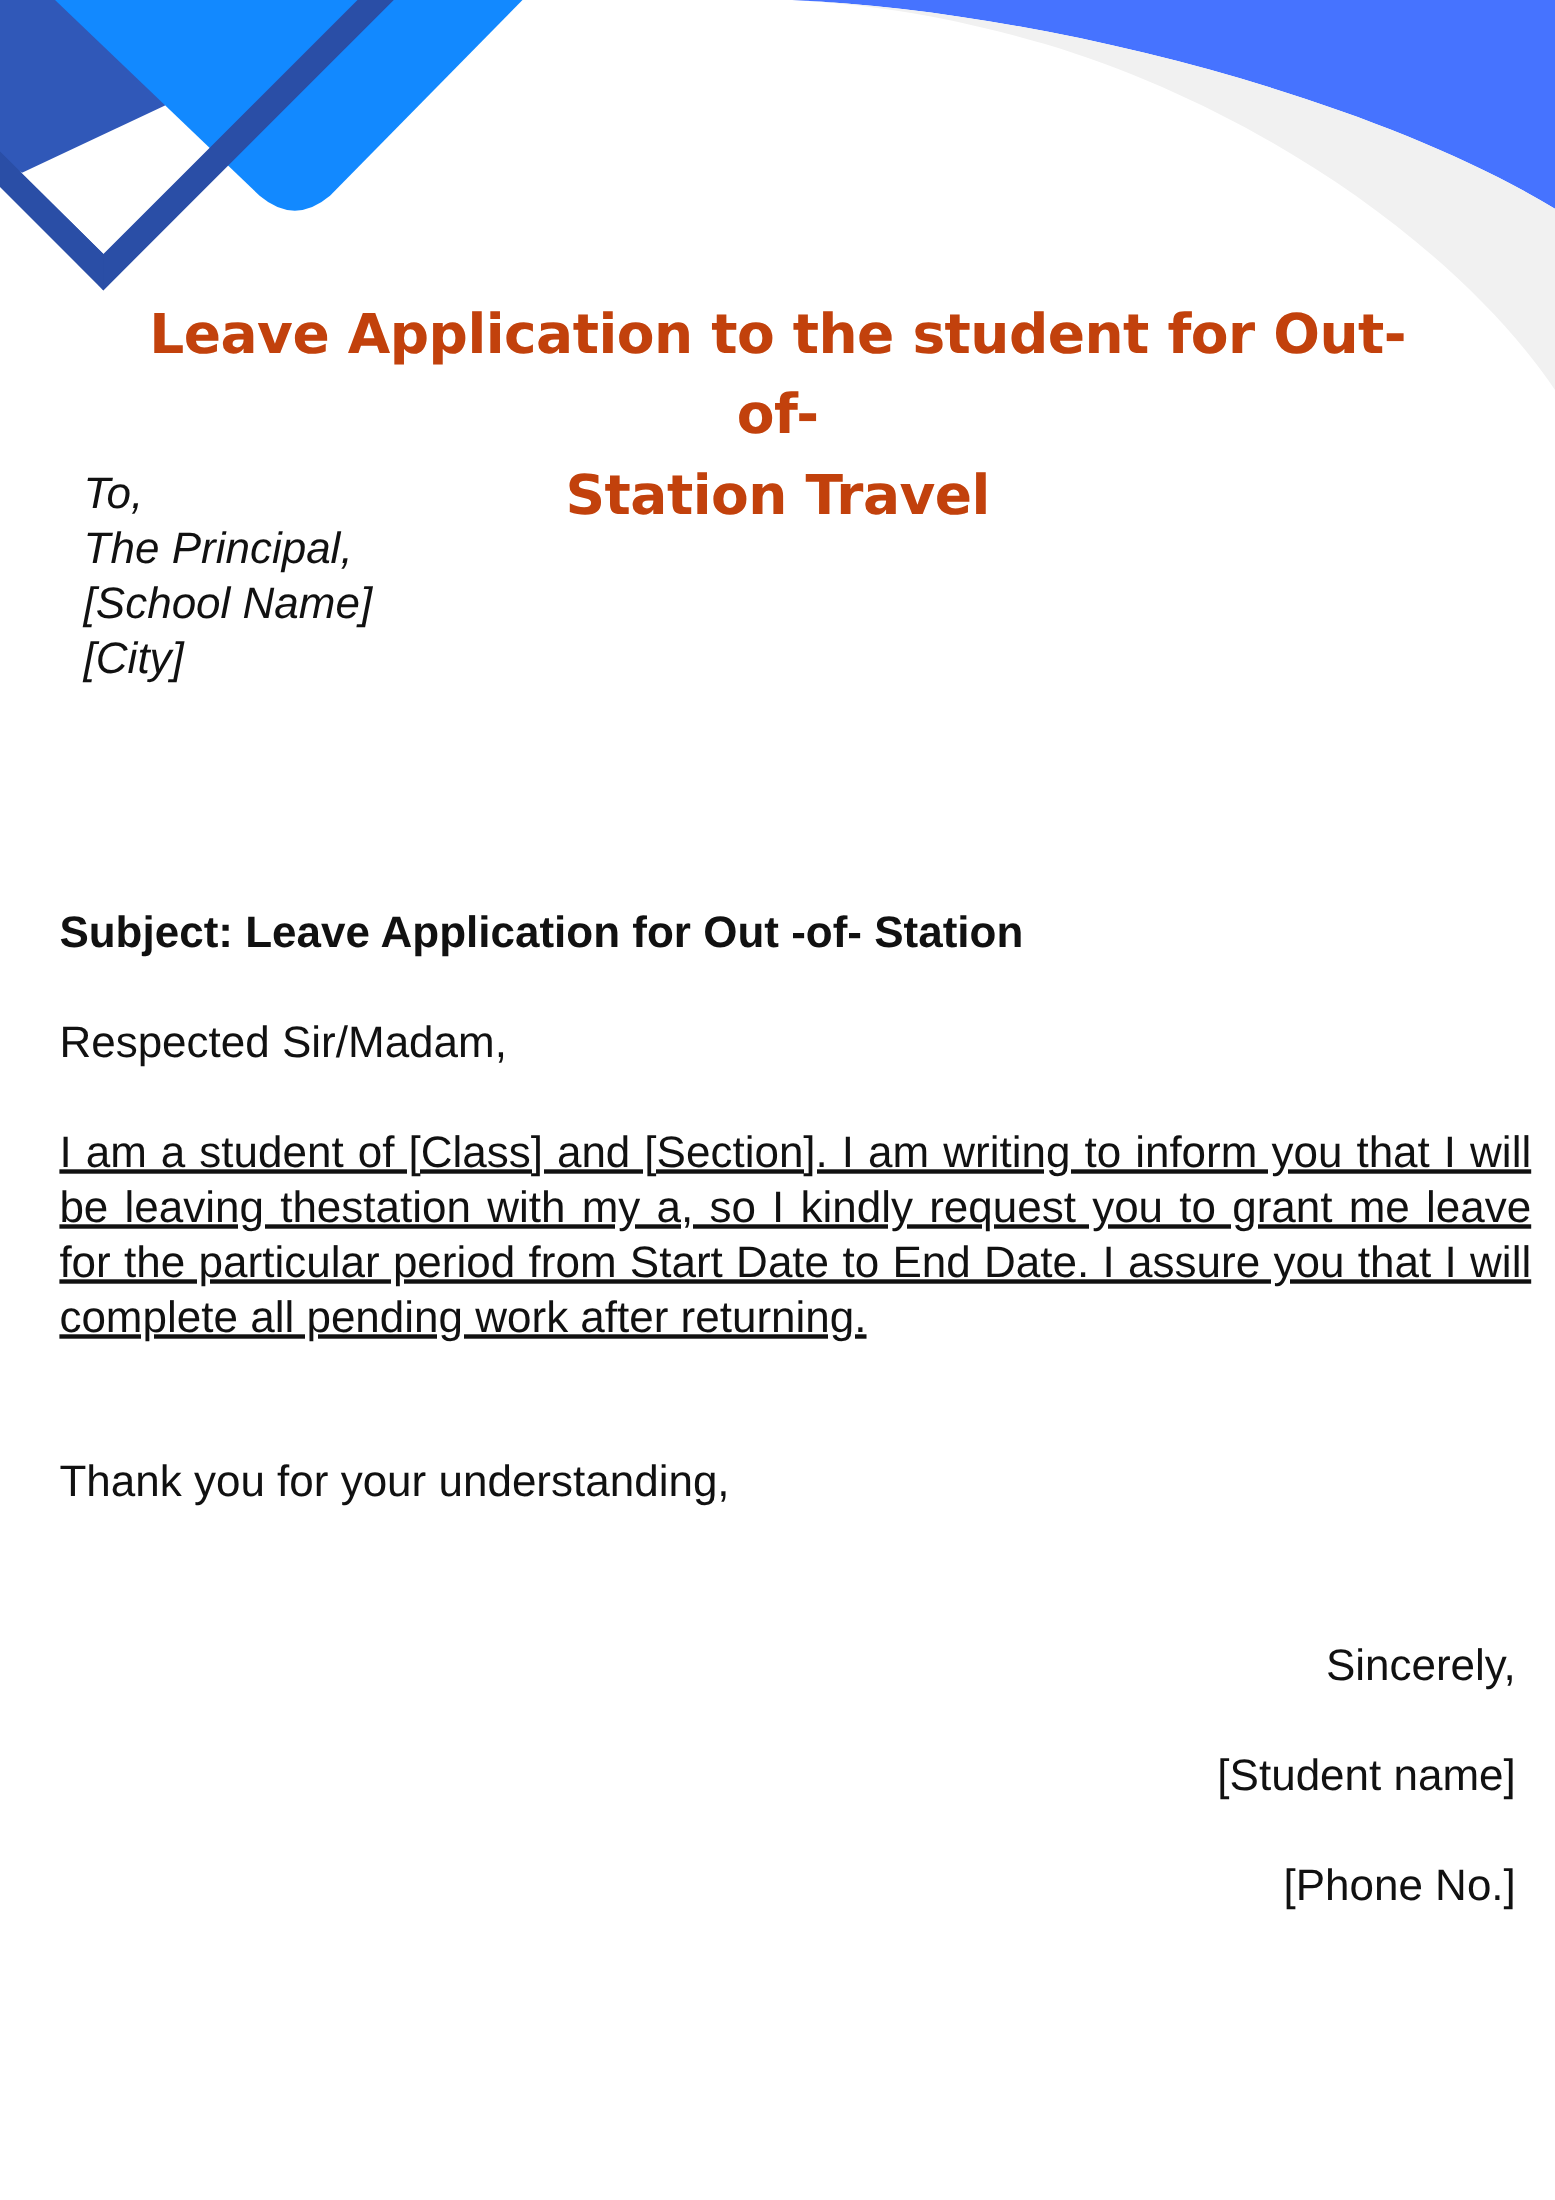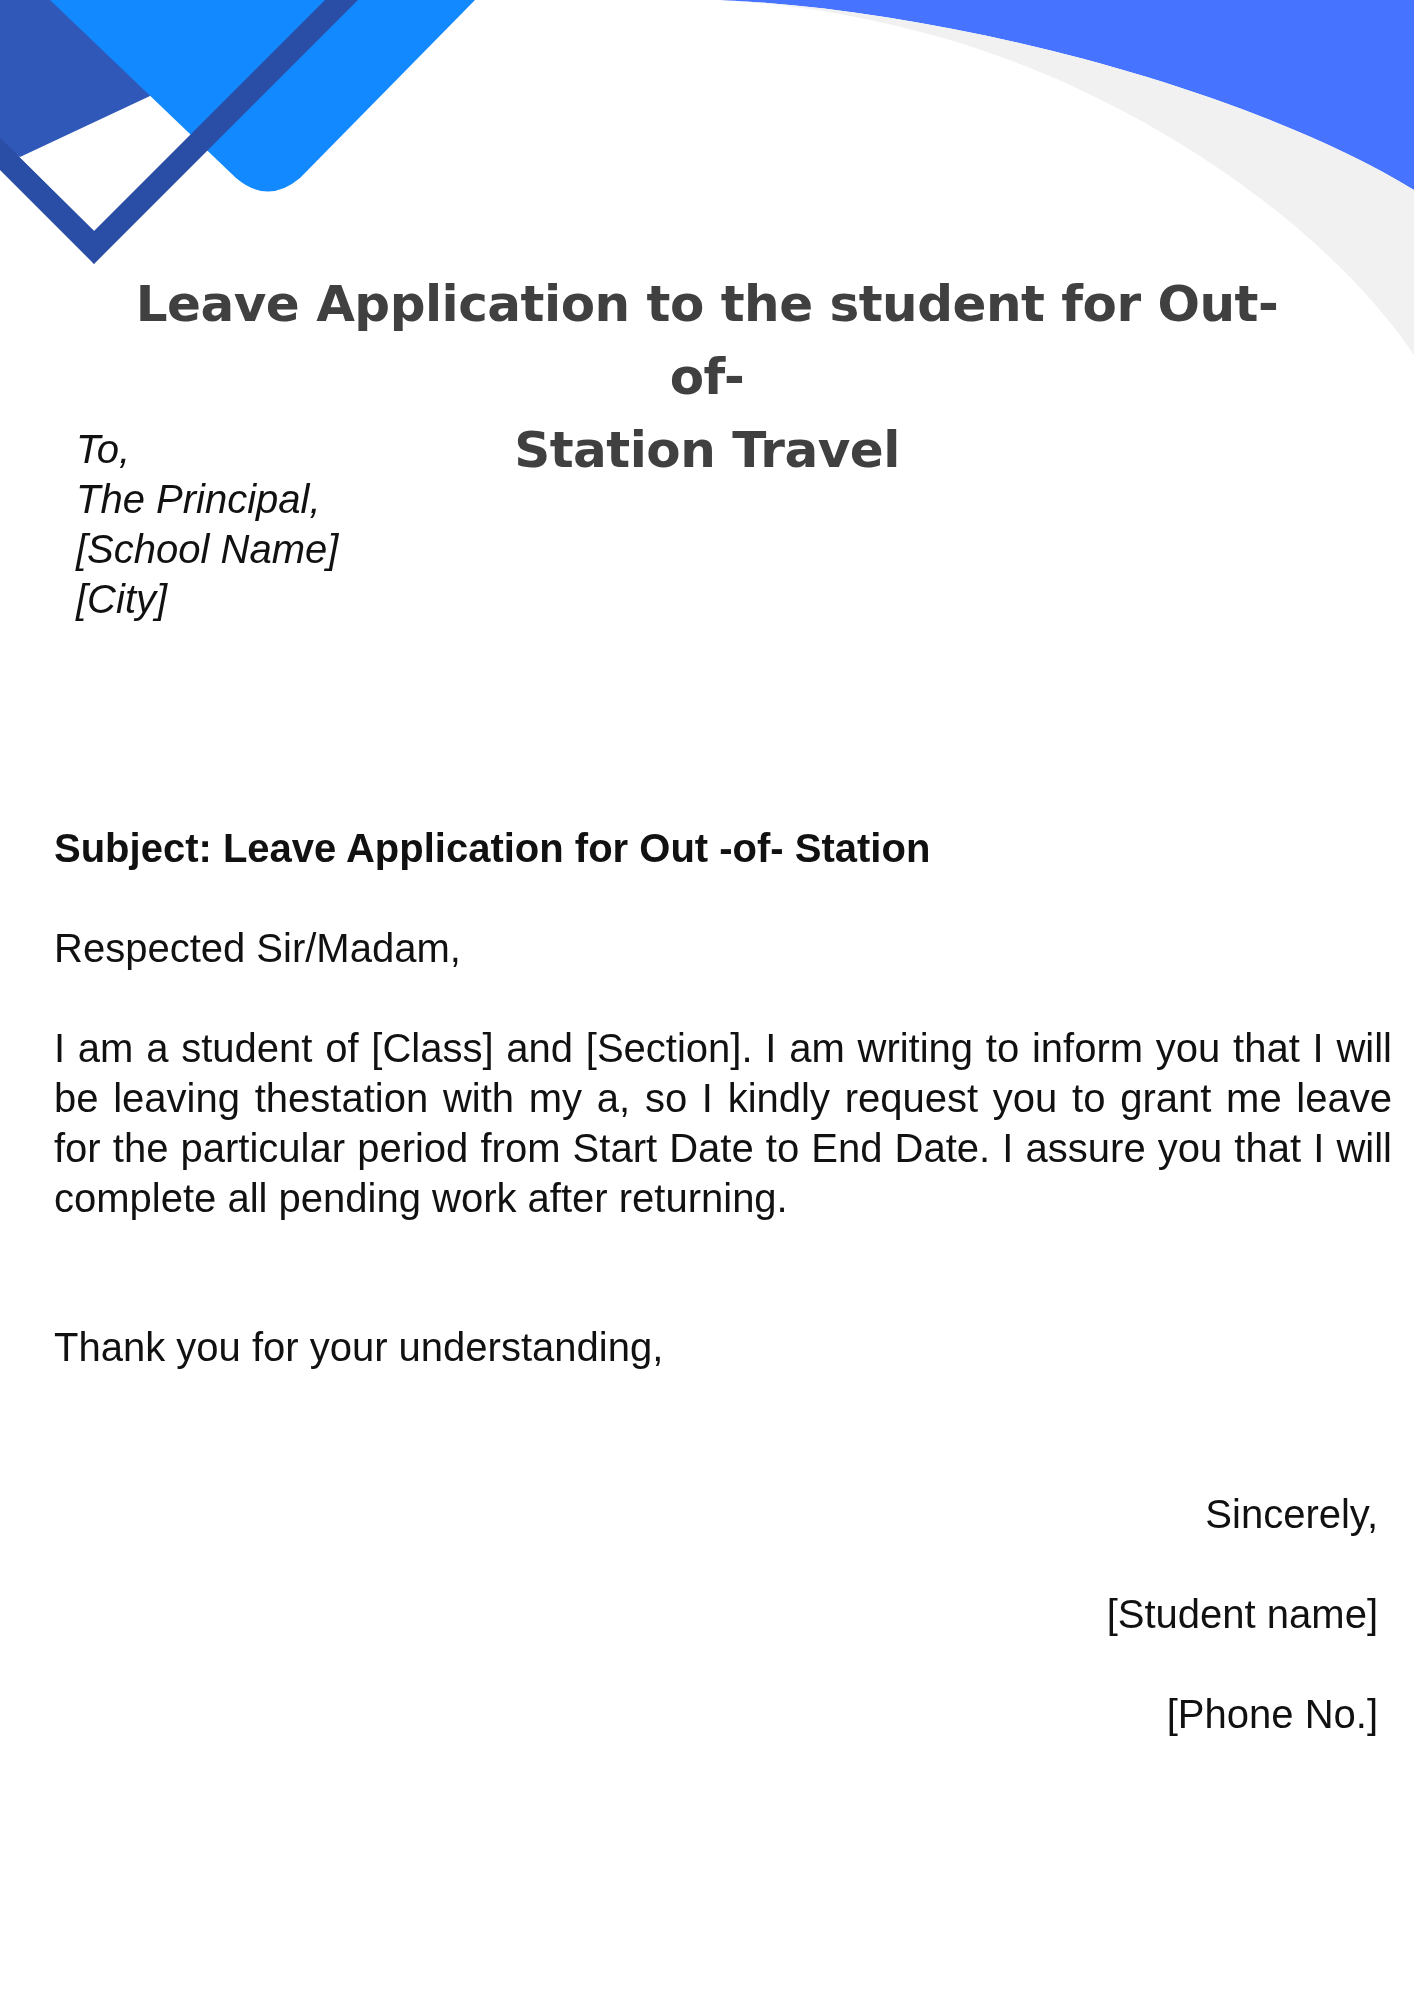--- a/index.html
+++ b/index.html
@@ -6,29 +6,29 @@
   body {
     width: 1414px; height: 2000px; position: relative; overflow: hidden;
     background: #ffffff;
     font-family: "Liberation Sans", "DejaVu Sans", sans-serif;
     color: #111111;
   }
   .deco { position: absolute; left: 0; top: 0; width: 1414px; height: 400px; pointer-events: none; }
   .title {
     position: absolute; left: 100px; width: 1214px; top: 268px;
     text-align: center; font-weight: bold; font-size: 50px; line-height: 73px;
-    color: #404040; margin: 0;
+    color: #c2410c; margin: 0;
     font-family: "DejaVu Sans", sans-serif; letter-spacing: -0.5px;
   }
   .addr { position: absolute; left: 76px; top: 424px; font-size: 40px; line-height: 50px; font-style: italic; }
   .addr div { white-space: nowrap; }
   .line { position: absolute; left: 54px; font-size: 40px; line-height: 50px; white-space: nowrap; }
   .para {
     position: absolute; left: 54px; width: 1338px; top: 1023px;
-    font-size: 40px; line-height: 50px; text-align: justify; margin: 0;
+    font-size: 40px; line-height: 50px; text-align: justify; margin: 0; text-decoration: underline;
   }
   .sig { position: absolute; right: 36px; font-size: 40px; line-height: 50px; text-align: right; white-space: nowrap; }
 </style>
 </head>
 <body>
 
 <svg class="deco" viewBox="0 0 1414 400" xmlns="http://www.w3.org/2000/svg">
 
   <path d="M440 0 L1414 0 L1414 190 C1250 90 950 10 720 0 C600 -2 500 0 440 0 Z" fill="#4673ff"></path>
 

